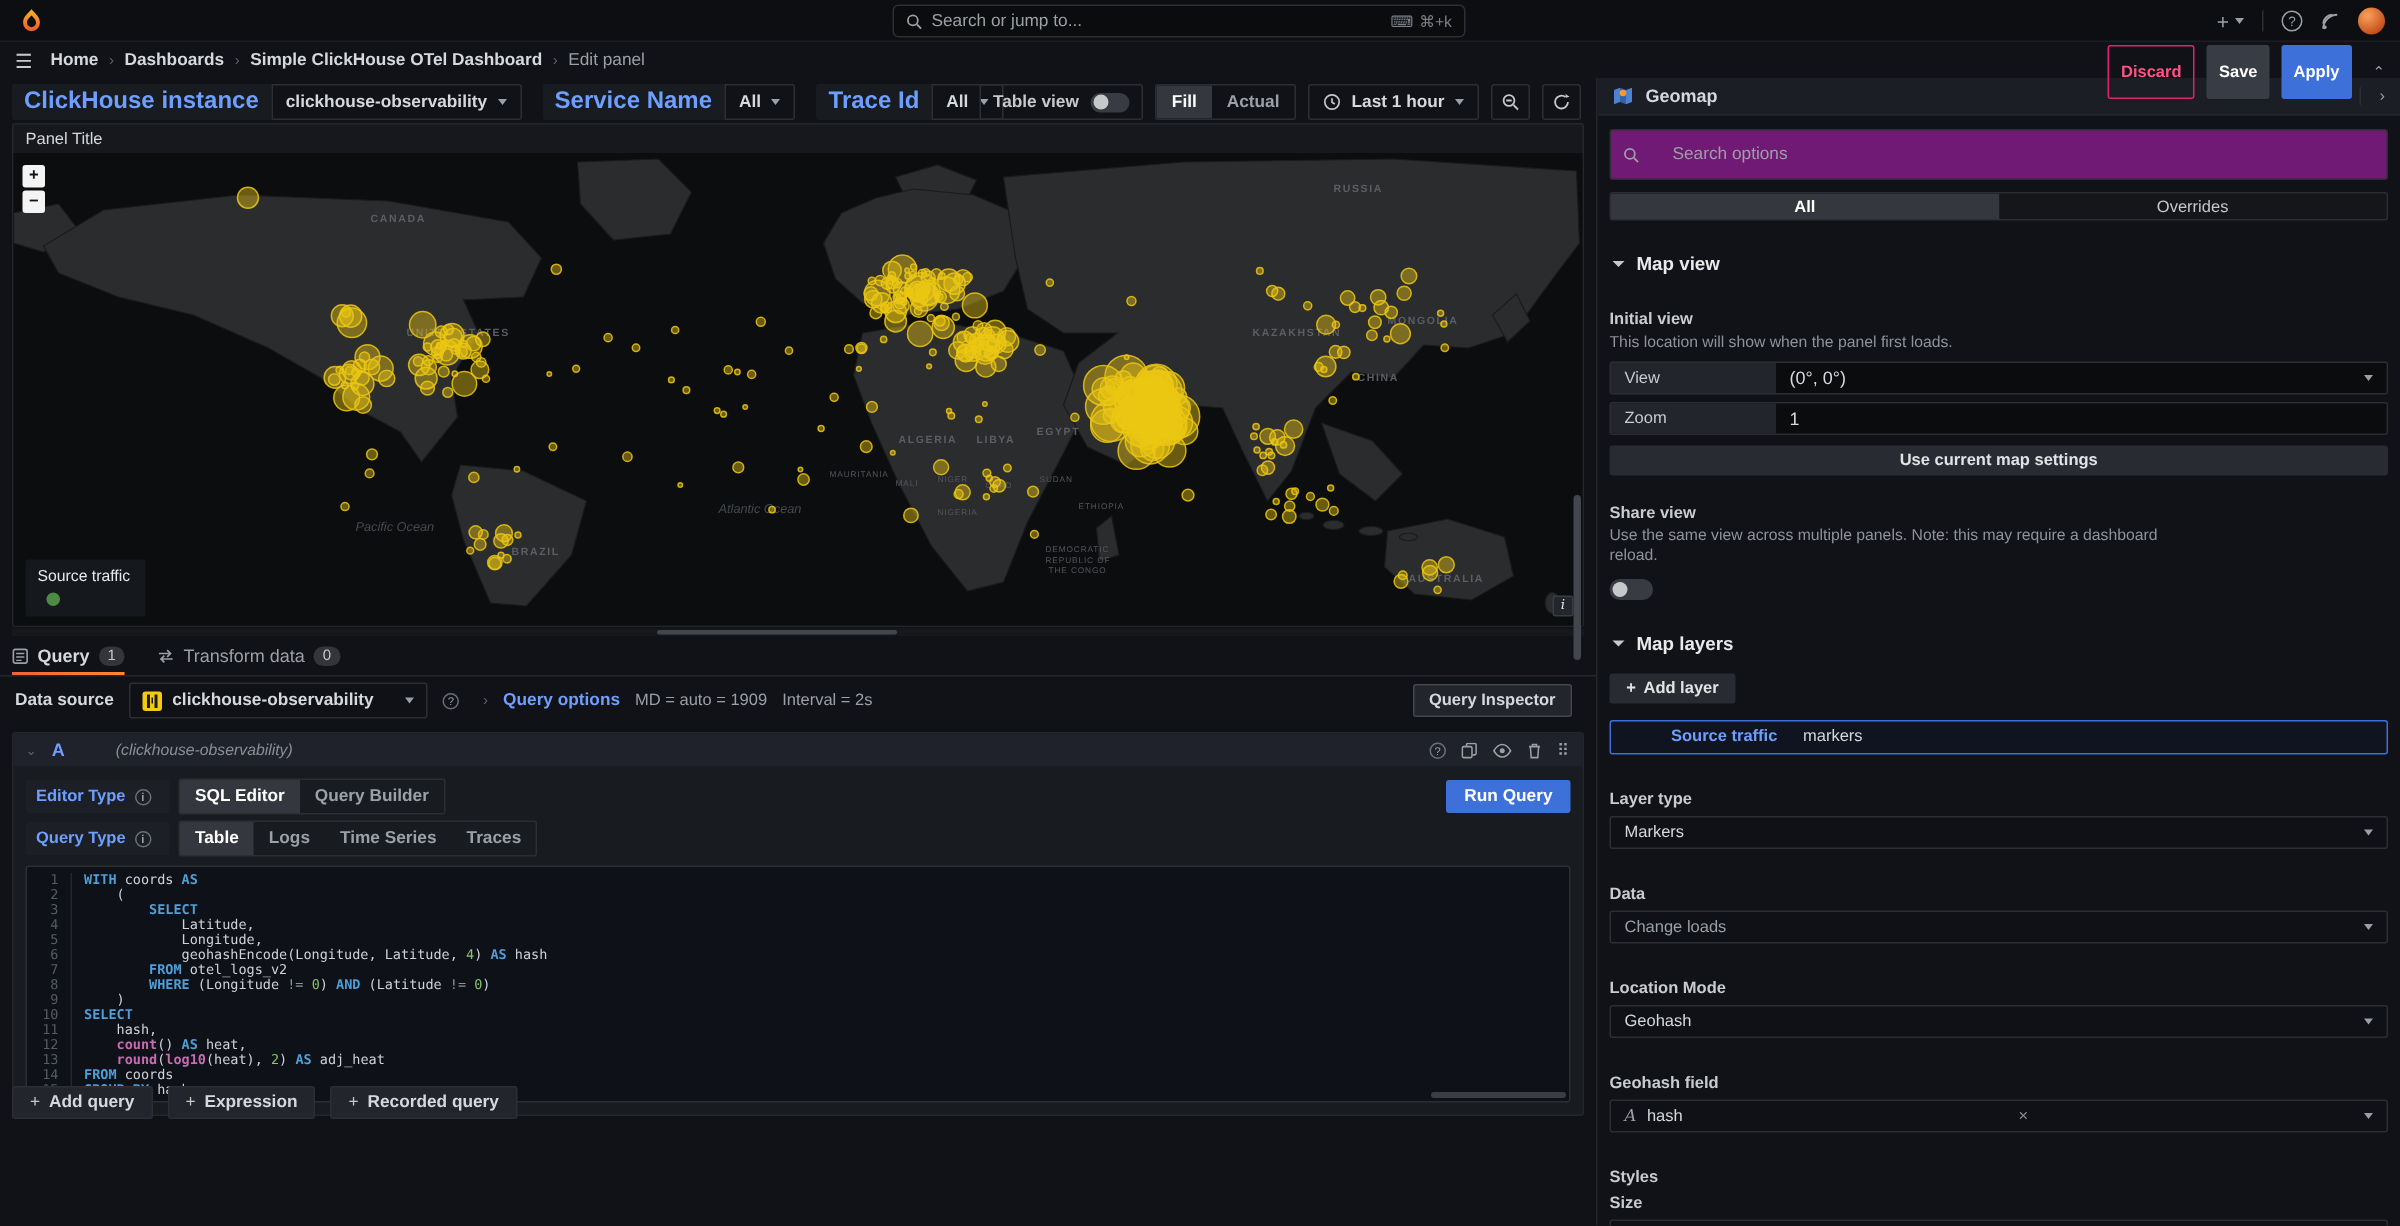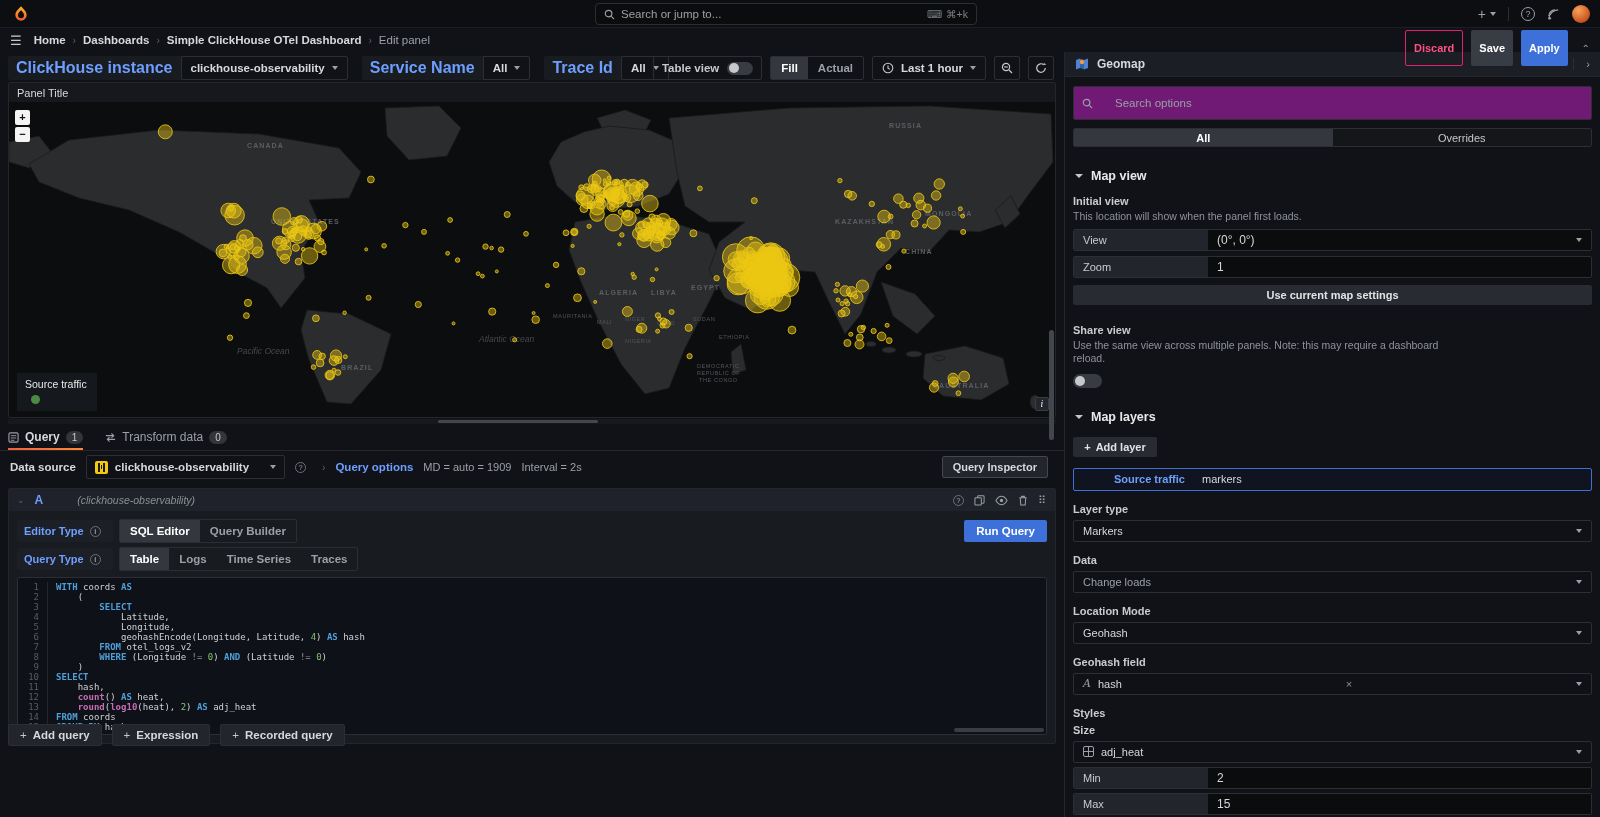--- a/index.html
+++ b/index.html
@@ -123,25 +123,25 @@
   .sb-title{font-size:12px;font-weight:700;color:#d5d8dd;flex:1;}
   .sb-head-icons{display:flex;align-items:center;gap:14px;color:#9aa0a6;}
   .sb-search{margin:9px 8px 0 8px;height:34px;background:#701a75;border:1px solid #2c2e33;border-radius:2px;
     display:flex;align-items:center;gap:22px;padding:0 8px;color:#9aa0a6;font-size:11.5px;}
   .sb-tabs{margin:8px 8px 0 8px;display:flex;border:1px solid #2c2e33;border-radius:2px;overflow:hidden;height:19px;}
   .sb-tab{flex:1;display:flex;align-items:center;justify-content:center;font-size:11px;color:#c7c8ca;background:#141619;}
   .sb-tab.active{background:#34373d;color:#fff;font-weight:700;}
   .section{margin-top:22px;padding:0 8px;}
   .sec-head{display:flex;align-items:center;gap:8px;font-size:12.5px;font-weight:700;color:#e8e9ea;padding-left:2px;}
   .sec-chev{width:0;height:0;border-left:4px solid transparent;border-right:4px solid transparent;border-top:4.5px solid #c7c8ca;}
-  .grp{margin-top:12px;}
+  .grp{margin-top:24px;}
   .grp-label{font-size:11px;font-weight:700;color:#c8cbd0;}
   .grp-desc{font-size:10.5px;color:#8e939a;margin-top:3px;max-width:400px;line-height:1.3;}
   .frow{display:flex;margin-top:5px;border:1px solid #2c2e33;border-radius:2px;height:22px;overflow:hidden;}
-  .frow .flabel{width:134px;background:#22252b;display:flex;align-items:center;padding:0 9px;font-size:11px;color:#c8cbd0;flex:none;}
+  .frow .flabel{width:110px;background:#22252b;display:flex;align-items:center;padding:0 9px;font-size:11px;color:#c8cbd0;flex:none;}
   .frow .fvalue{flex:1;background:#0b0c0e;display:flex;align-items:center;padding:0 9px;font-size:12px;color:#d5d8dd;gap:7px;}
   .frow .fvalue .caret{margin-left:auto;}
   .wbtn{margin-top:7px;height:20px;background:#282b31;border-radius:2px;display:flex;align-items:center;justify-content:center;
     font-size:11px;font-weight:700;color:#e2e3e5;}
   .toggle{margin-top:8px;width:29px;height:14px;border-radius:8px;background:#383b42;position:relative;}
   .toggle .knob{position:absolute;left:2px;top:2px;width:10px;height:10px;border-radius:50%;background:#c7c8ca;}
   .addlayer{margin-top:13px;height:20px;width:84px;background:#282b31;border-radius:2px;display:flex;align-items:center;
     justify-content:center;gap:5px;font-size:11px;font-weight:700;color:#e2e3e5;}
   .layer-row{margin-top:11px;height:23px;border:1px solid #3d71d9;background:#0f1420;border-radius:2px;
     display:flex;align-items:center;gap:0;padding:0 10px;}

